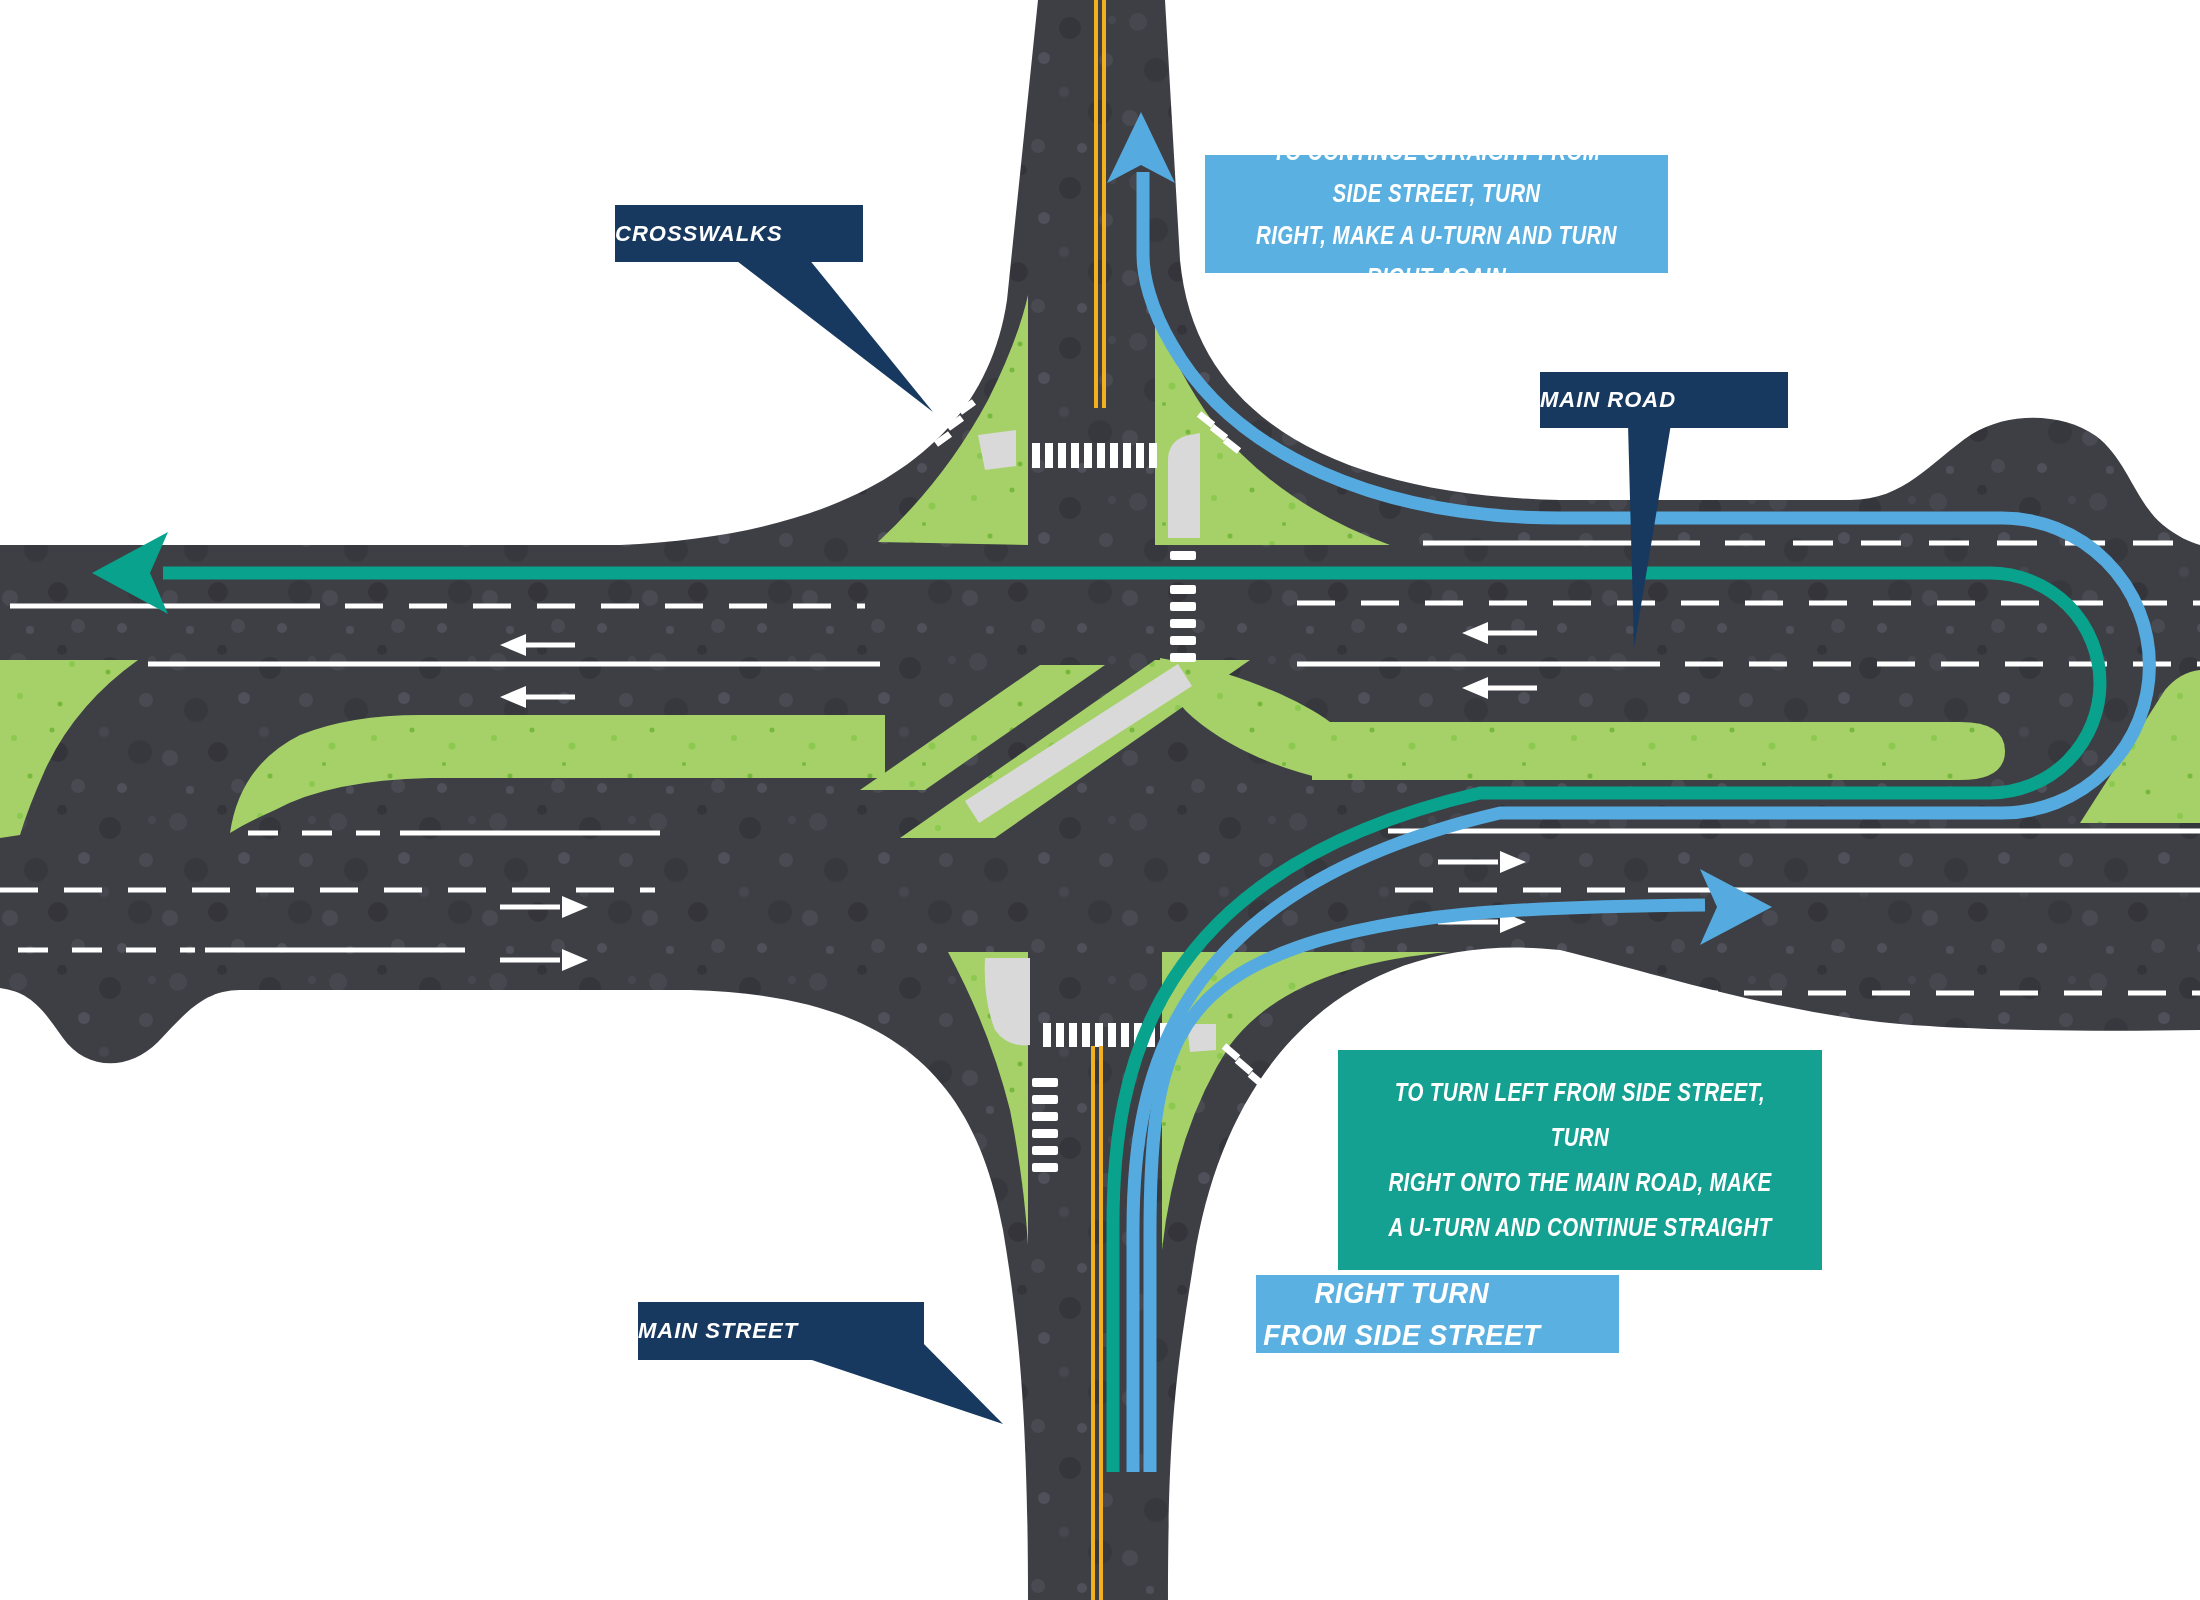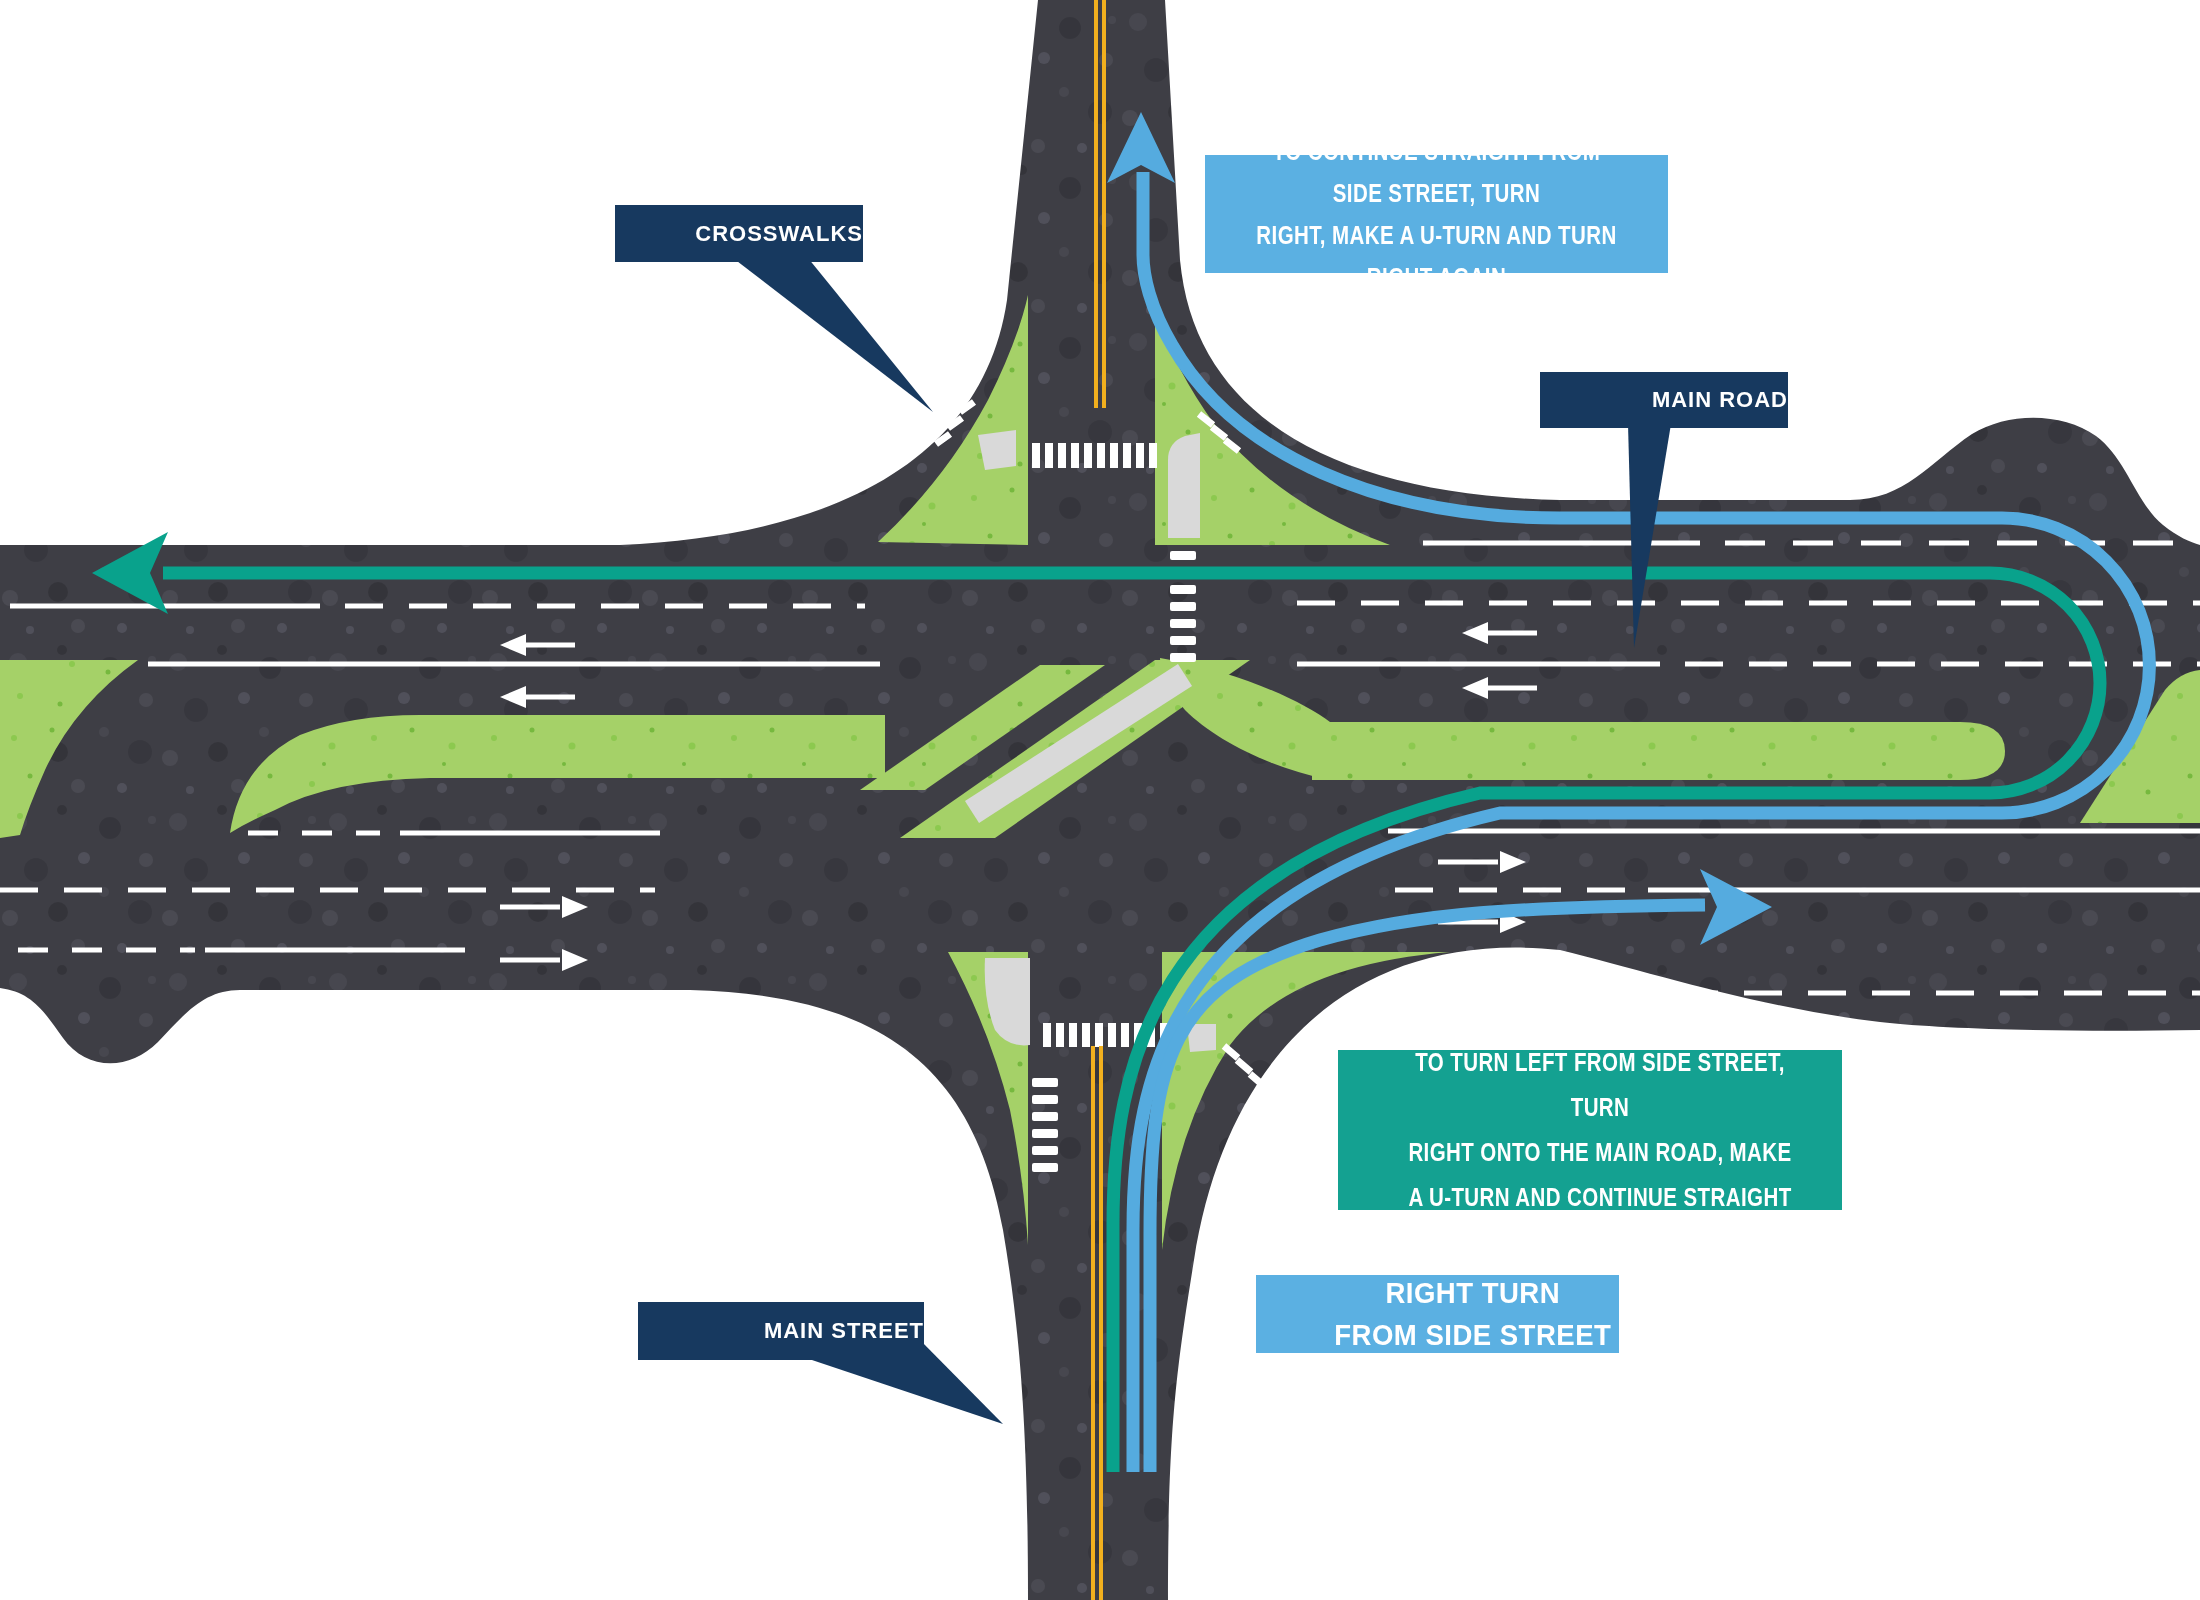--- a/index.html
+++ b/index.html
@@ -5,30 +5,30 @@
   :root{
     --navy:#17395f; --light-blue:#5bb0e2; --teal:#14a191; --teal-arrow:#09a28c;
     --blue-arrow:#55abdf; --grass:#a5d168; --asphalt:#3e3e45; --island-gray:#d9d9d9;
     --marking-white:#ffffff; --center-line-yellow:#f2b01e;
   }
   html,body{margin:0;padding:0;background:#fff;}
   body{width:2200px;height:1600px;position:relative;overflow:hidden;
        font-family:"Liberation Sans", sans-serif;}
   #scene{position:absolute;left:0;top:0;width:2200px;height:1600px;}
   .callout{position:absolute;color:#fff;font-weight:bold;text-align:center;
-           display:flex;align-items:center;justify-content:flex-end;}
+           display:flex;align-items:center;justify-content:flex-start;font-style:italic;}
   .navy-box{background:var(--navy);letter-spacing:1px;font-size:22px;}
   .blue-box{background:var(--light-blue);}
   .teal-box{background:var(--teal);}
   .bt{white-space:pre-line;transform:scaleX(0.82);transform-origin:50% 50%;
       font-size:25px;letter-spacing:0.5px;} .lh45{line-height:45px;} .lh42{line-height:42px;}
   #callout-crosswalks{left:615px;top:205px;width:248px;height:57px;}
   #callout-continue-straight{left:1205px;top:155px;width:463px;height:118px;}
   #callout-main-road{left:1525px;top:372px;width:248px;height:56px;margin-left:15px;}
-  #callout-turn-left{left:1338px;top:1050px;width:484px;height:160px;padding-left:20px;}
+  #callout-turn-left{left:1338px;top:1050px;width:484px;height:220px;}
   #callout-right-turn{left:1256px;top:1275px;width:363px;height:78px;}
   #callout-right-turn .bt{transform:scaleX(0.95);font-size:29px;}
   #callout-side-street{left:638px;top:1302px;width:286px;height:58px;}
 </style>
 </head>
 <body>
 
 <svg id="scene" viewBox="0 0 2200 1600" xmlns="http://www.w3.org/2000/svg">
   <defs>
     <pattern id="asphalt" width="160" height="160" patternUnits="userSpaceOnUse">

